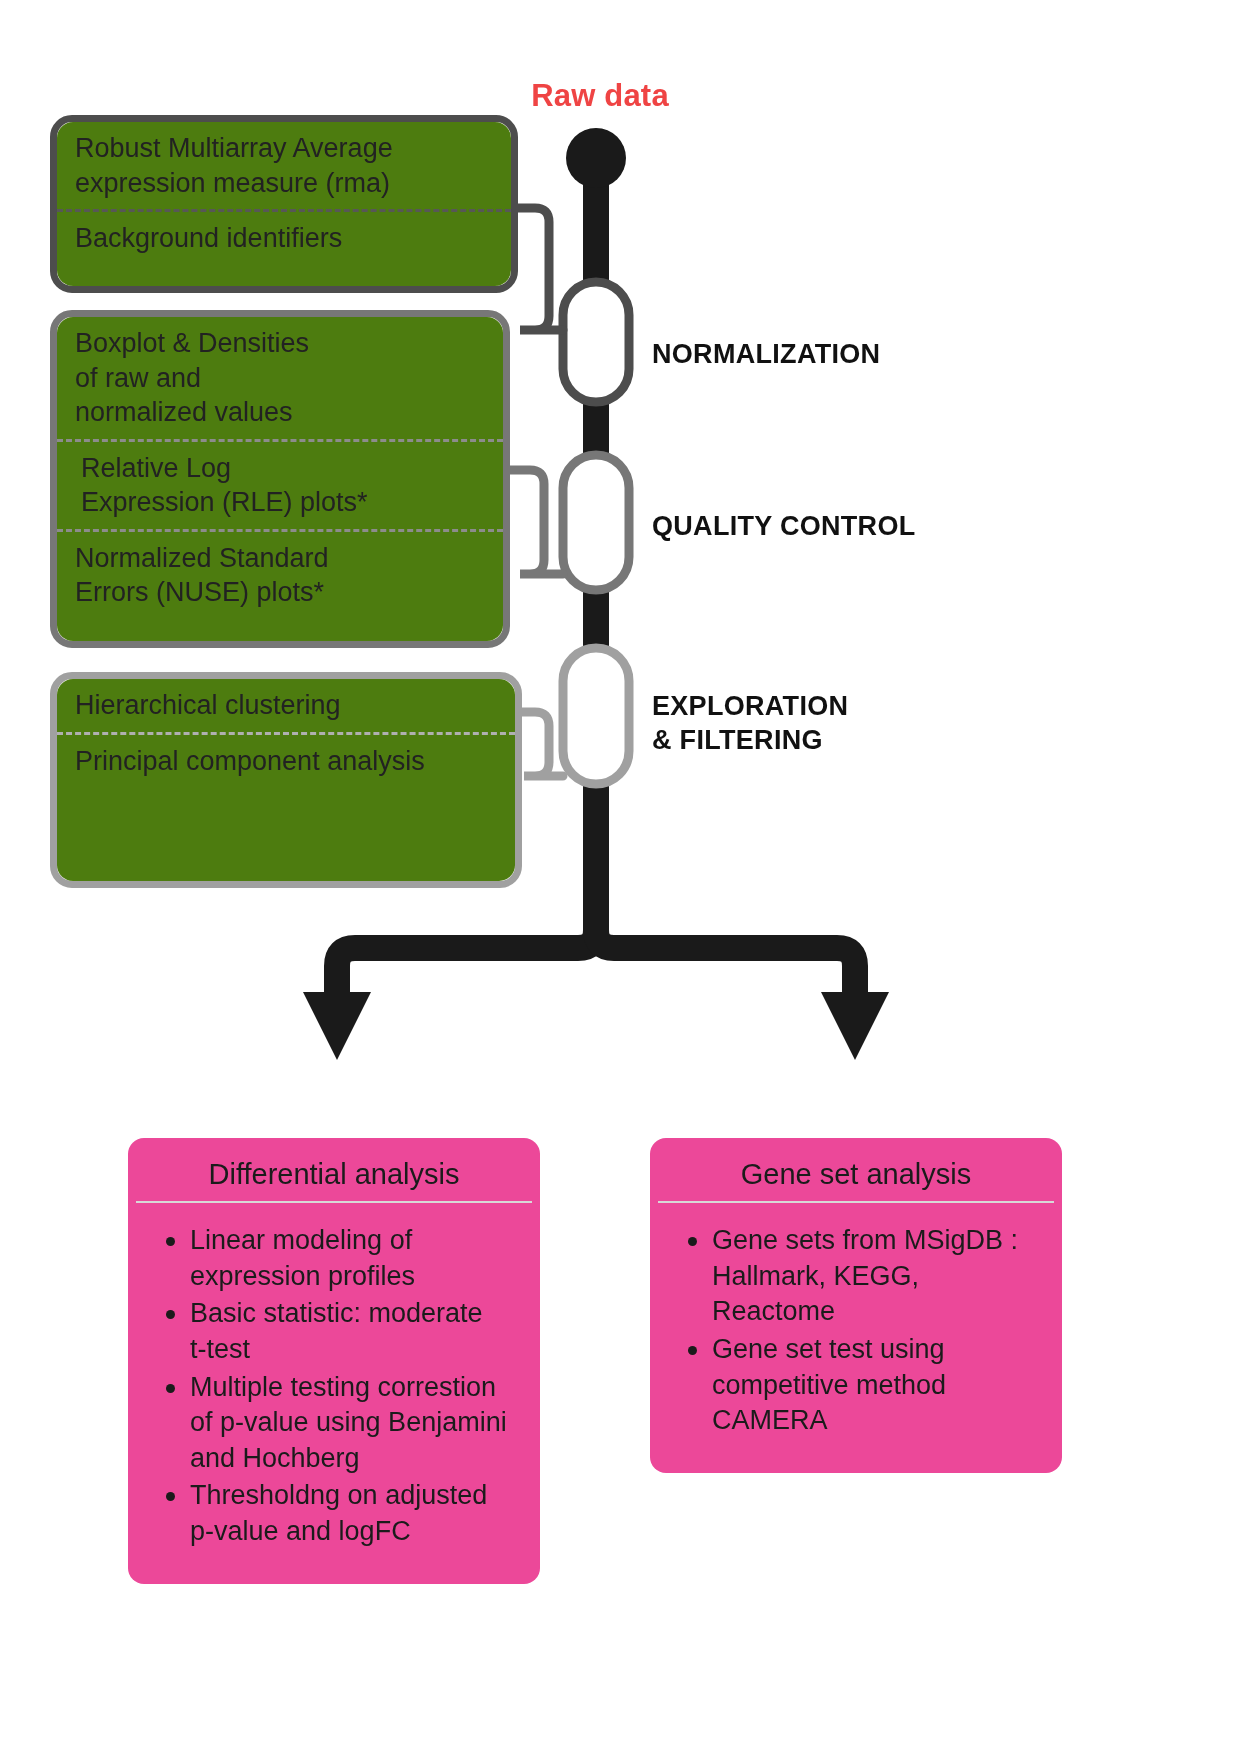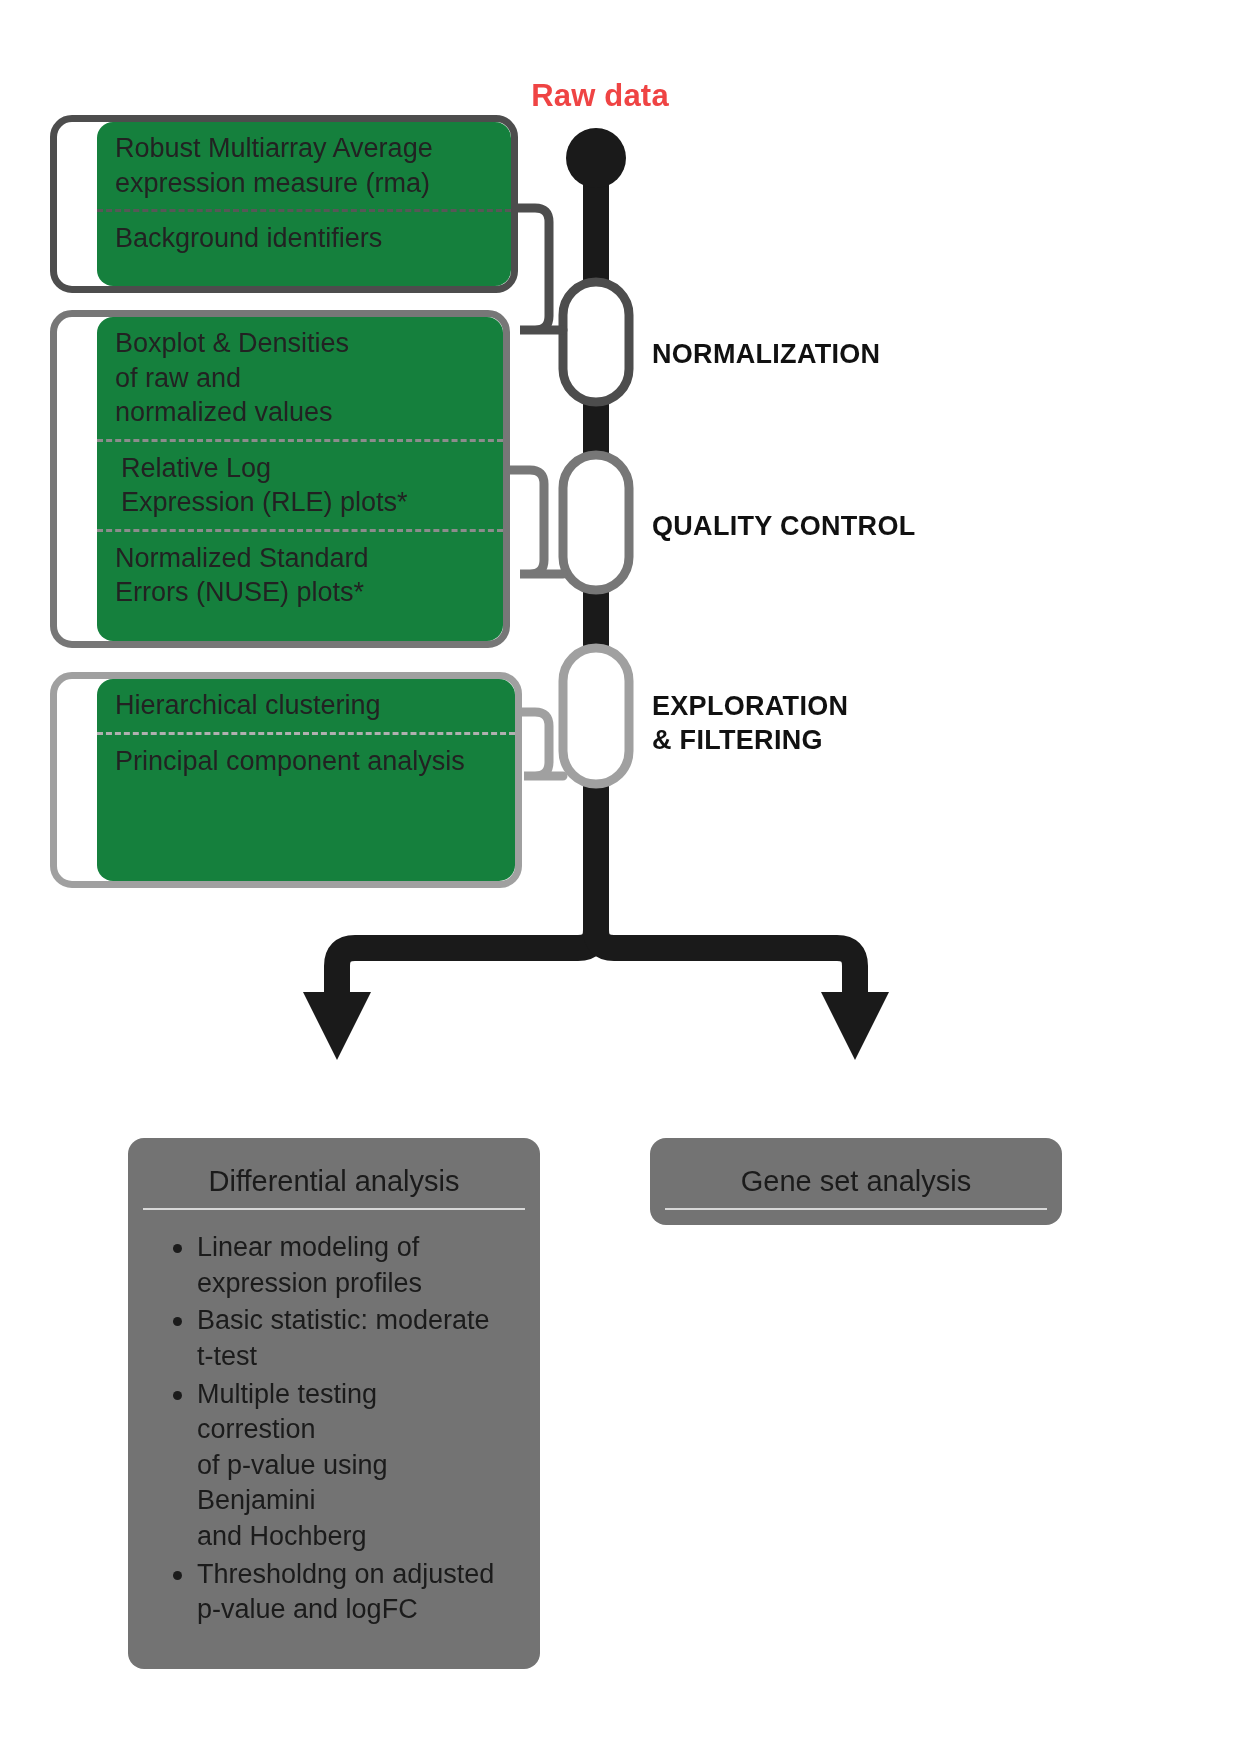--- a/index.html
+++ b/index.html
@@ -44,24 +44,23 @@
   .card {
     position: absolute;
     box-sizing: border-box;
     background: #ffffff;
     border-style: solid;
     border-radius: 22px;
   }
   .card .inner {
     box-sizing: border-box;
     border-radius: 16px;
-    background: #15803d;
+    background: #4d7c0f;
     height: 100%;
     padding: 0;
-    margin-left: 40px;
   }
   .card-row {
     font-size: 27px;
     line-height: 1.28;
     color: #222222;
     padding: 9px 10px 9px 18px;
   }
   .card-row + .card-row {
     border-top-width: 3px;
     border-top-style: dashed;
@@ -108,23 +107,23 @@
     white-space: pre-line;
   }
   #label-normalization { left: 652px; top: 338px; }
   #label-quality       { left: 652px; top: 510px; }
   #label-exploration   { left: 652px; top: 690px; }
 
   
   .panel {
     position: absolute;
     box-sizing: border-box;
-    background: #737373;
+    background: #ec4899;
     border-radius: 16px;
-    padding: 15px;
+    padding: 8px;
   }
   #panel-differential { left: 128px; top: 1138px; width: 412px; height: 282px; }
   #panel-geneset      { left: 650px; top: 1138px; width: 412px; height: 166px; }
   .panel-title {
     text-align: center;
     font-size: 29px;
     color: #1b1b1b;
     padding: 12px 8px 10px 8px;
     border-bottom: 2px solid #d8d8d8;
   }
@@ -250,15 +249,29 @@
       <li>
           <span class="bullet"></span>
           <span class="txt">Thresholdng on adjusted
 p-value and logFC</span>
         </li>
     </ul>
   </div>
 
   <div class="panel" id="panel-geneset" style="height: auto;">
     <div class="panel-title">Gene set analysis</div>
+    <ul class="panel-list">
+      <li>
+          <span class="bullet"></span>
+          <span class="txt">Gene sets from MSigDB :
+    Hallmark, KEGG,
+    Reactome</span>
+        </li>
+      <li>
+          <span class="bullet"></span>
+          <span class="txt">Gene set test using
+competitive method
+CAMERA</span>
+        </li>
+    </ul>
   </div>
 
 </div>
 
 </body></html>

